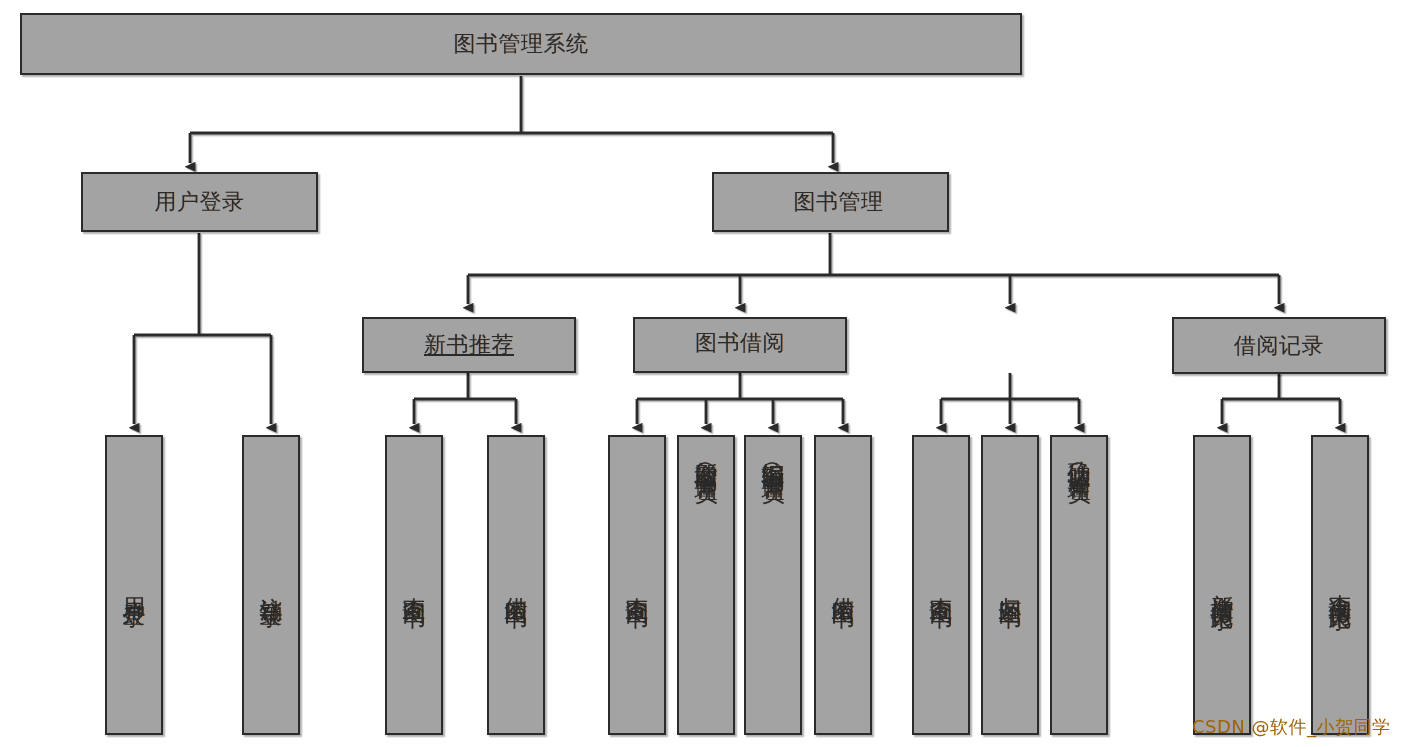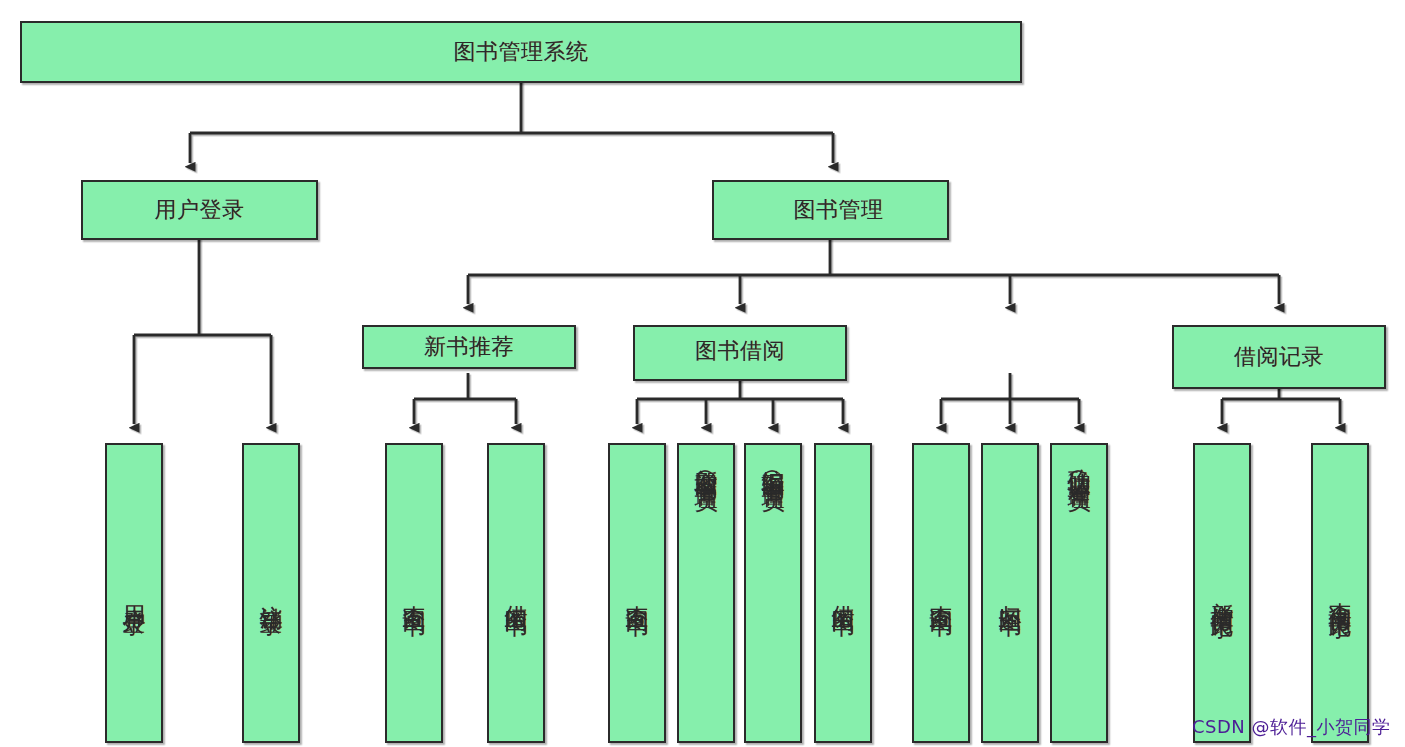--- a/index.html
+++ b/index.html
@@ -20,28 +20,27 @@
   svg#wires {
     position: absolute;
     left: 0;
     top: 0;
     width: 1405px;
     height: 747px;
   }
   .node {
     position: absolute;
     box-sizing: border-box;
-    background: #86efac;
+    background: #a3a3a3;
     border: 2.5px solid #2b2b2b;
     box-shadow: 2px 2px 1.5px rgba(0,0,0,0.30);
     display: flex;
     align-items: center;
     justify-content: center;
     color: #2a2a2a;
-    margin-top: 8px;
   }
   .node .lbl {
     font-size: 22px;
     line-height: 1.15;
     letter-spacing: 0.5px;
     white-space: nowrap;
     text-shadow: 0.4px 0 0 rgba(210,120,40,0.55), -0.4px 0 0 rgba(80,150,220,0.45);
   }
   
   .node.vert {
@@ -55,21 +54,21 @@
     letter-spacing: 3px;
     line-height: 1;
     white-space: nowrap;
   }
   .node.vert.mid .lbl {
     margin-top: 0;
   }
   .watermark {
     position: absolute;
     font-size: 18px;
-    color: #4c1d95;
+    color: #a16207;
     letter-spacing: 0.5px;
     white-space: nowrap;
     user-select: none;
   }
 </style>
 </head>
 <body>
 
 <div id="canvas">
 
@@ -134,30 +133,30 @@
   </div>
 
   <div class="node" style="left:81px; top:172px; width:237px; height:60px;">
     <span class="lbl">用户登录</span>
   </div>
 
   <div class="node" style="left:712px; top:172px; width:237px; height:60px;padding-left:16px;">
     <span class="lbl">图书管理</span>
   </div>
 
-  <div class="node" style="left:362px; top:317px; width:214px; height:44px;">
+  <div class="node" style="left:362px; top:317px; width:214px; height:56px;text-decoration:underline;">
     <span class="lbl">新书推荐</span>
   </div>
 
   <div class="node" style="left:633px; top:317px; width:214px; height:56px;font-family:Liberation Mono, monospace;">
     <span class="lbl">图书借阅</span>
   </div>
 
 
-  <div class="node" style="left:1172px; top:317px; width:214px; height:64px;">
+  <div class="node" style="left:1172px; top:317px; width:214px; height:57px;">
     <span class="lbl">借阅记录</span>
   </div>
 
   <div class="node vert mid" style="left:105px; top:435px; width:58px; height:300px; align-items:center; padding-top:0;">
     <span class="lbl">用户登录</span>
   </div>
   <div class="node vert mid" style="left:242px; top:435px; width:58px; height:300px; align-items:center; padding-top:0;">
     <span class="lbl">注销登录</span>
   </div>
 

